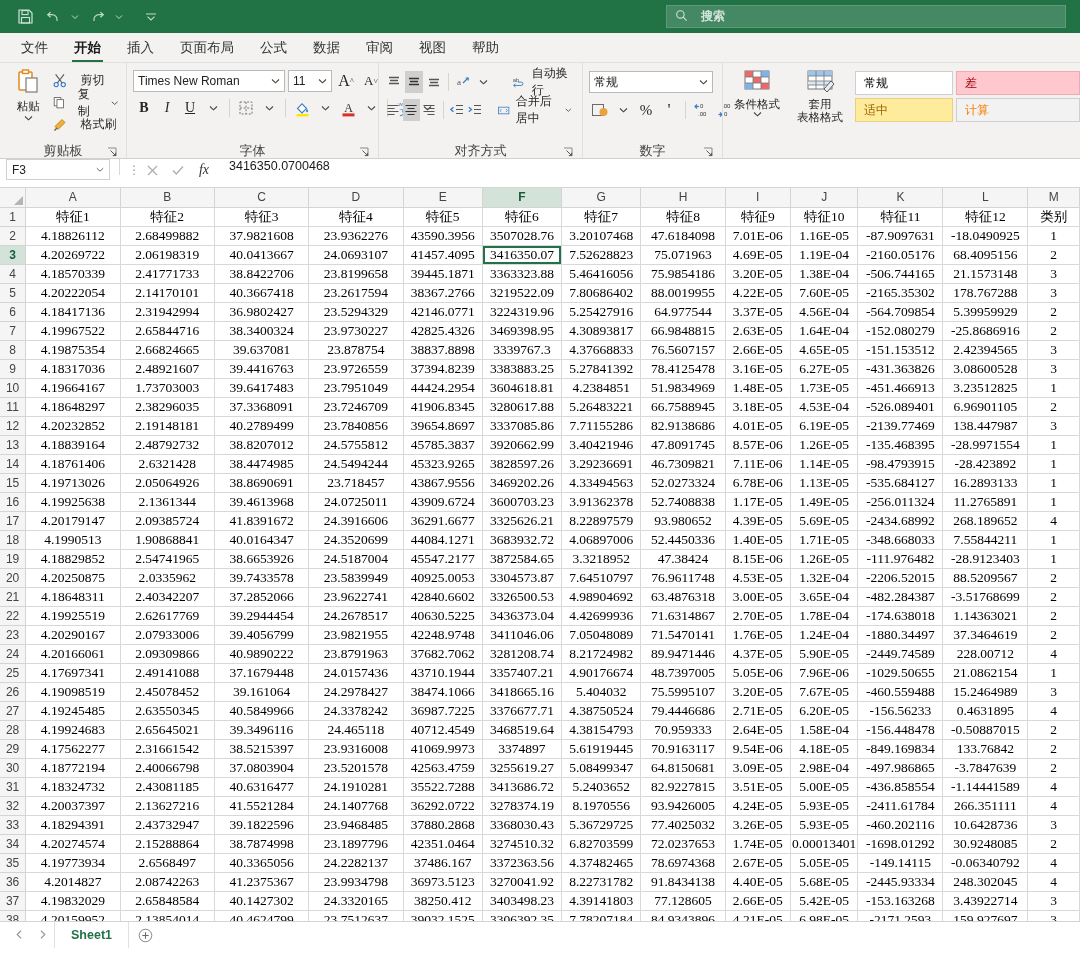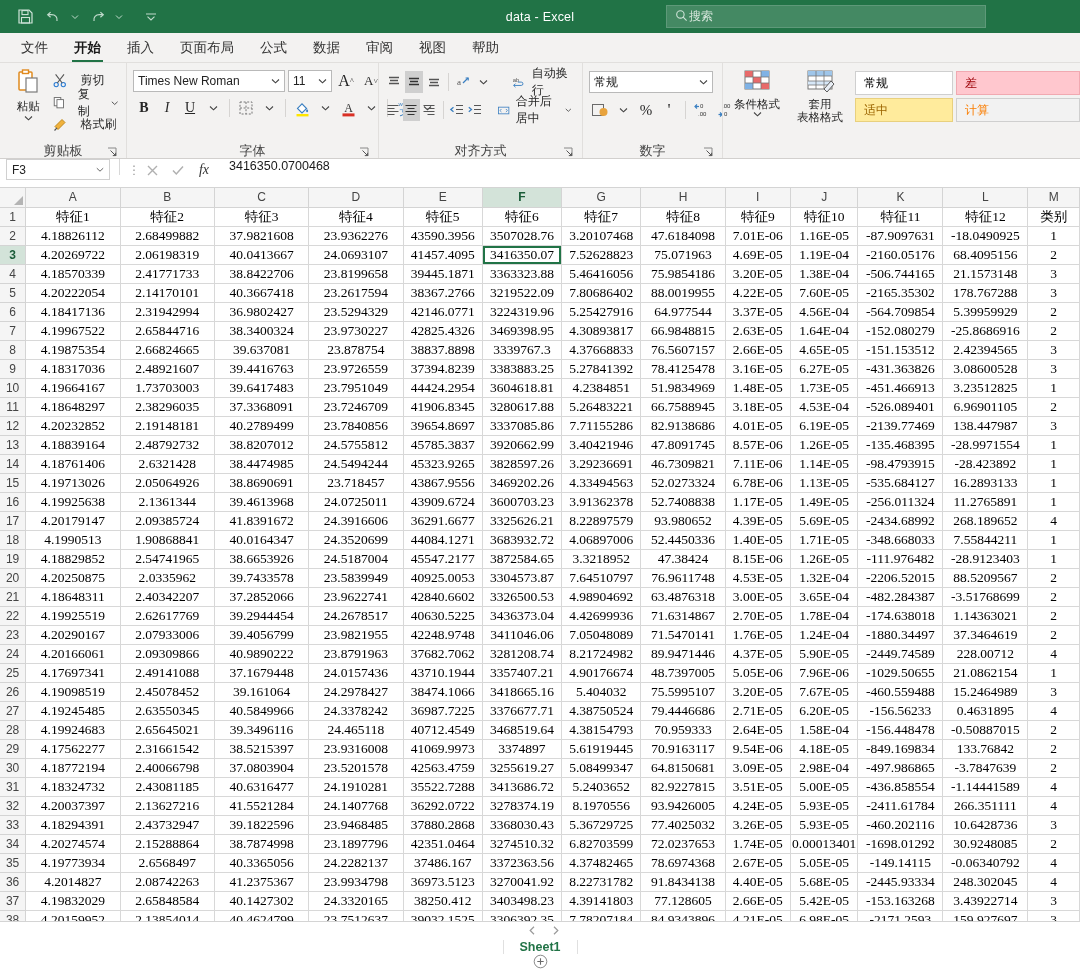--- a/index.html
+++ b/index.html
@@ -20,23 +20,23 @@
     width: 26px; height: 24px; display: flex; align-items: center; justify-content: center;
     color: #e8f2ec; opacity: .92;
   }
   .qat-btn.sm { width: 14px; }
   .qat-btn svg { display: block; }
   .title-center {
     position: absolute; left: 0; right: 0; text-align: center;
     font-size: 12.5px; color: #ffffff; letter-spacing: .2px; pointer-events: none;
   }
   .searchbox {
-    position: absolute; left: 666px; top: 5px; width: 320px; height: 23px;
+    position: absolute; left: 666px; top: 5px; width: 400px; height: 23px;
     background: rgba(255,255,255,.16); border: 1px solid rgba(255,255,255,.14);
-    display: flex; align-items: center; padding: 0 8px; gap: 1px;
+    display: flex; align-items: center; padding: 0 8px; gap: 13px; font-weight: bold;
   }
   .searchbox .ph { font-size: 12px; color: #d6e6dc; }
 
   
   .tabbar {
     height: 30px; background: #f3f2f1; display: flex; align-items: flex-end;
     padding-left: 8px; border-bottom: 1px solid #e1dfdd;
   }
   .tab {
     padding: 3px 13px 5px 13px; font-size: 13.5px; color: #333333; position: relative;
@@ -165,21 +165,20 @@
   }
   td.cell.hdr { font-size: 13.5px; }
   td.cell.sel { box-shadow: inset 0 0 0 2px #217346; }
   .colhead.sel { background: #d3e3d9; color: #1a5c38; font-weight: bold; }
   .rowhead.sel { background: #d3e3d9; color: #1a5c38; font-weight: bold; }
 
   
   .sheetbar {
     height: 27px; background: #fff; display: flex; align-items: center;
     border-top: 1px solid #d4d4d4;
-    flex-direction: column;
   }
   .navarrows { display: flex; align-items: center; gap: 2px; padding: 0 6px 0 14px; color: #9a9a9a; }
   .sheet-tab {
     padding: 0 16px; height: 26px; display: flex; align-items: center;
     font-size: 12.5px; color: #217346; font-weight: bold;
     border-right: 1px solid #e0e0e0; border-left: 1px solid #e0e0e0;
   }
   .addsheet { width: 32px; height: 26px; display: flex; align-items: center; justify-content: center; color: #707070; }
 </style>
 </head>
@@ -216,25 +215,20 @@
           <path d="M1 2.5 4 5.5 7 2.5" fill="none" stroke="#cfe4d8" stroke-width="1"></path>
         </svg>
     </div>
     <div class="qat-btn" style="margin-left:10px">
       <svg width="12" height="10" viewBox="0 0 12 10">
           <path d="M1 2h10M2.5 4.6 6 8 9.5 4.6" fill="none" stroke="#cfe4d8" stroke-width="1.1"></path>
         </svg>
     </div>
   </div>
 
-  <div class="title-center">
-    <span>data</span>
-    <span>-</span>
-    <span>Excel</span>
-  </div>
 
   <div class="searchbox">
     <span>
       <svg width="13" height="13" viewBox="0 0 13 13">
           <circle cx="5.4" cy="5.4" r="3.7" fill="none" stroke="#cfe4d8" stroke-width="1.1"></circle>
           <path d="M8.2 8.2 11.6 11.6" stroke="#cfe4d8" stroke-width="1.1"></path>
         </svg>
     </span>
     <span class="ph">搜索</span>
   </div>

